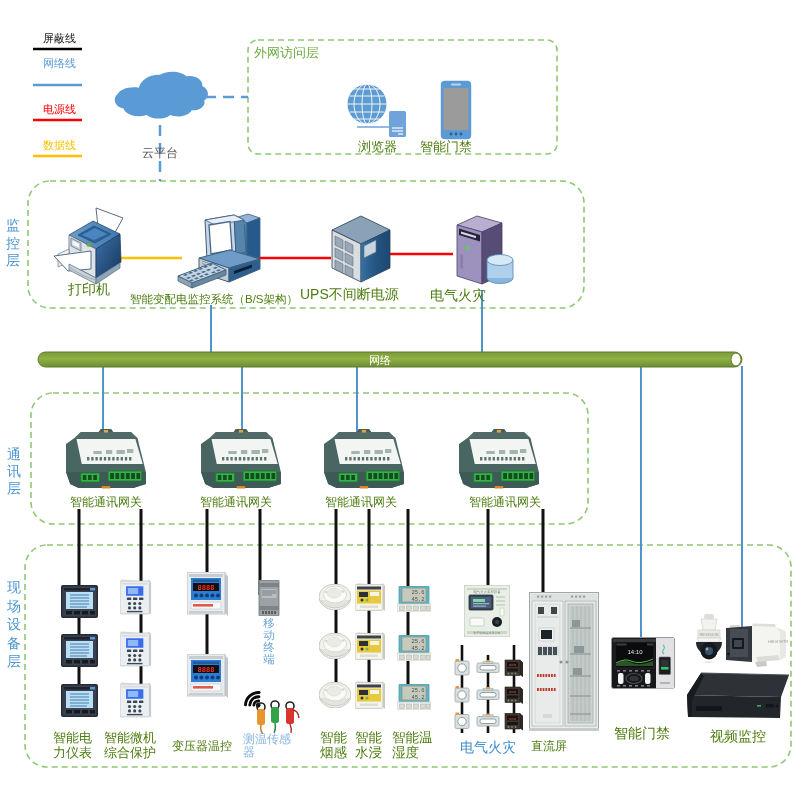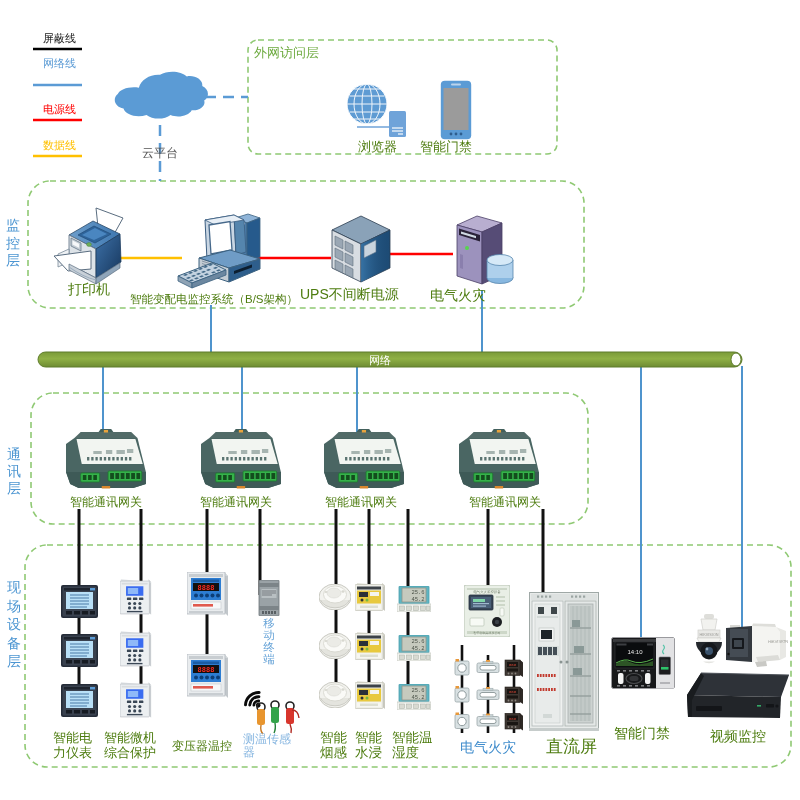--- a/index.html
+++ b/index.html
@@ -723,15 +723,15 @@
 
 <div class="lbl" style="left:53px;top:730px;width:54px">智能电<br>力仪表</div>
 <div class="lbl" style="left:104px;top:730px;width:60px">智能微机<br>综合保护</div>
 <div class="lbl" style="left:172px;top:739px;width:76px;font-size:12px">变压器温控</div>
 <div class="abs" style="left:262px;top:617px;width:14px;color:#6aa5d8;font-size:11.5px;line-height:12px;text-align:center;word-break:break-all">移动终端</div>
 <div class="abs" style="left:243px;top:733px;width:56px;color:#85b5e0;font-size:12px;line-height:13px;">测温传感<br>器</div>
 <div class="lbl" style="left:320px;top:730px;width:32px;font-size:13.5px">智能<br>烟感</div>
 <div class="lbl" style="left:355px;top:730px;width:32px;font-size:13.5px">智能<br>水浸</div>
 <div class="lbl" style="left:392px;top:730px;width:48px;font-size:13.5px">智能温<br>湿度</div>
 <div class="abs" style="left:460px;top:739px;width:64px;color:#3f8ccc;font-size:14px;text-align:left">电气火灾</div>
-<div class="lbl" style="left:546px;top:739px;width:48px;font-size:17px">直流屏</div>
+<div class="lbl" style="left:531px;top:739px;width:48px;font-size:12px">直流屏</div>
 <div class="lbl" style="left:614px;top:726px;width:60px;font-size:14px">智能门禁</div>
 <div class="lbl" style="left:710px;top:729px;width:60px;font-size:14px">视频监控</div>
 </div>
 </body></html>

